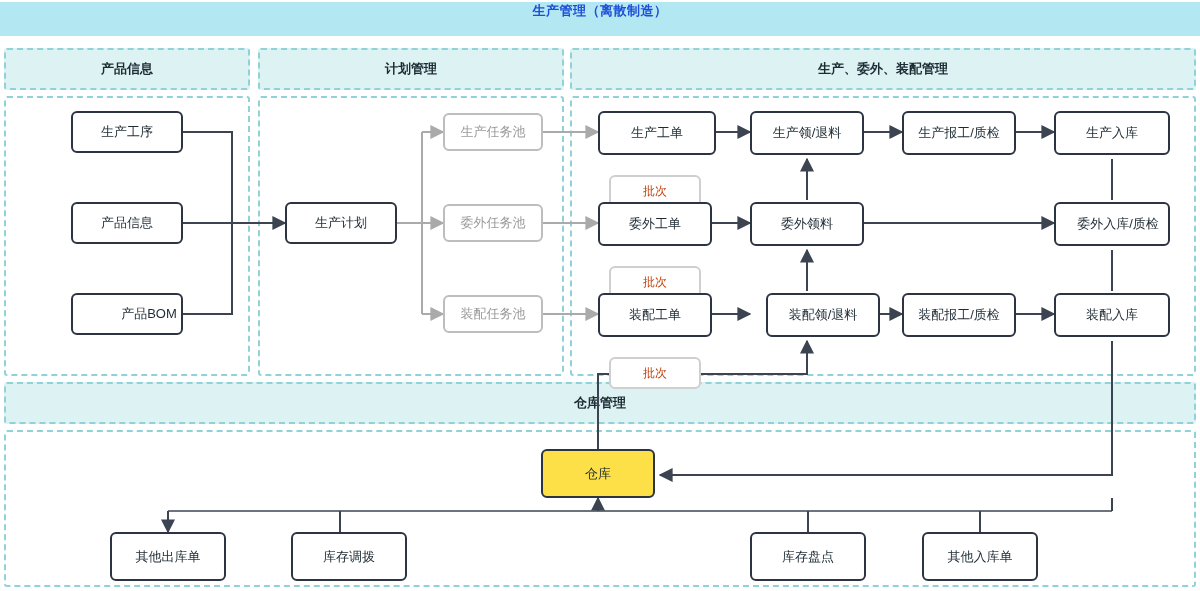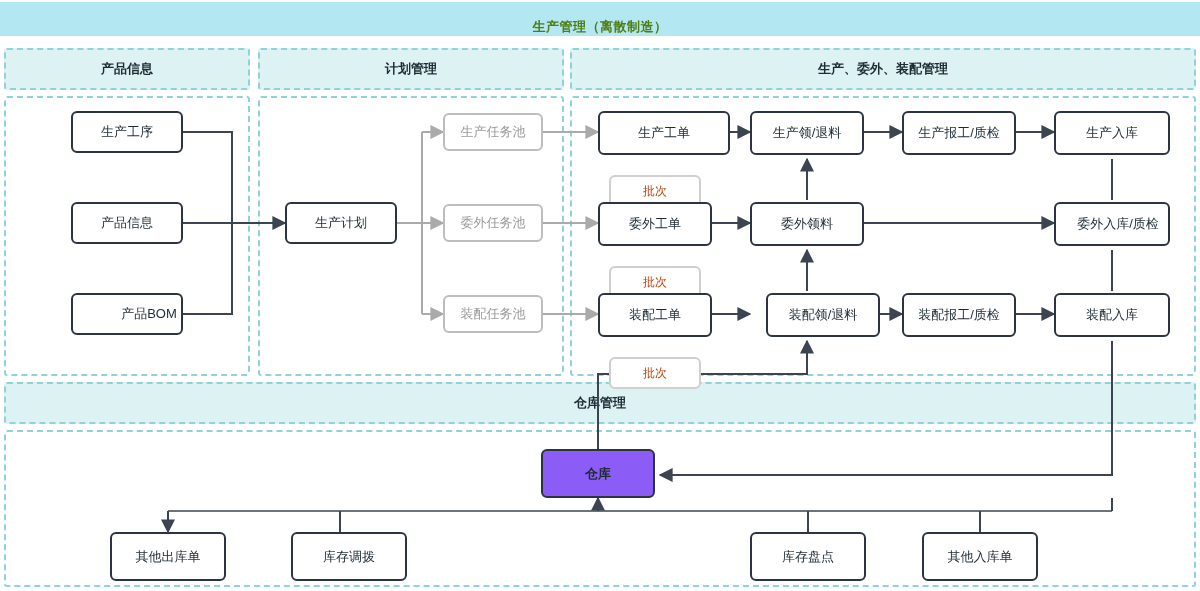--- a/index.html
+++ b/index.html
@@ -14,25 +14,25 @@
     height: 591px;
     background: #ffffff;
     overflow: hidden;
   }
 
   
   .banner {
     position: absolute;
     background: #b3e8f2;
     display: flex;
-    align-items: flex-end;
+    align-items: flex-start;
     justify-content: center;
     font-size: 13px;
     font-weight: bold;
-    color: #4d7c0f;
+    color: #1d4ed8;
     letter-spacing: .5px;
   }
   .section-head {
     position: absolute;
     background: #ddf2f2;
     border: 2px dashed #8fd2d8;
     border-radius: 3px;
     display: flex;
     align-items: center;
     justify-content: center;
@@ -66,22 +66,21 @@
     color: #9a9a9a;
   }
   .node.sub {
     border-color: #cfcfcf;
     color: #c2410c;
     font-size: 12px;
     z-index: 4;
     margin-top: 20px;
   }
   .node.fill-cyan {
-    background: #8b5cf6;
-    font-weight: bold;
+    background: #fde047;
   }
 
   
   svg.links {
     position: absolute;
     left: 0; top: 0;
     width: 1200px; height: 591px;
     z-index: 2;
     pointer-events: none;
   }
@@ -199,21 +198,21 @@
   <div class="node sub" style="left:609px;top:155px;width:92px;height:32px;">
     <span>批次</span>
   </div>
   <div class="node sub" style="left:609px;top:246px;width:92px;height:32px;">
     <span>批次</span>
   </div>
   <div class="node sub" style="left:609px;top:337px;width:92px;height:32px;">
     <span>批次</span>
   </div>
 
-  <div class="node" style="left:598px;top:111px;width:132px;height:44px;">
+  <div class="node" style="left:598px;top:111px;width:118px;height:44px;">
     <span>生产工单</span>
   </div>
   <div class="node" style="left:598px;top:202px;width:114px;height:44px;">
     <span>委外工单</span>
   </div>
   <div class="node" style="left:598px;top:293px;width:114px;height:44px;">
     <span>装配工单</span>
   </div>
 
   <div class="node" style="left:750px;top:111px;width:114px;height:44px;">

